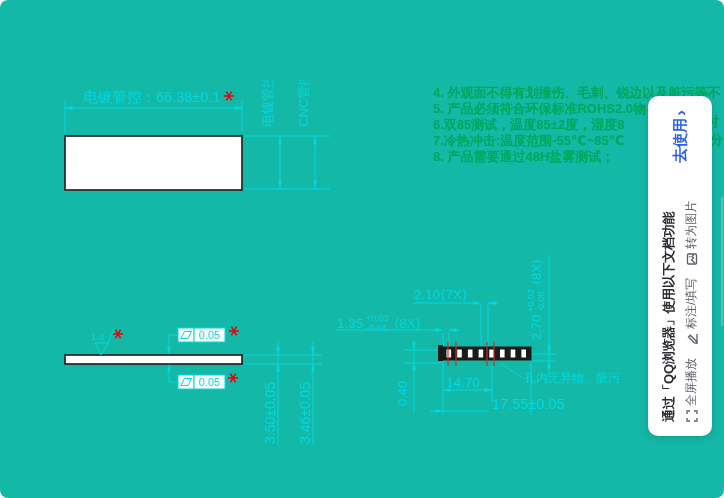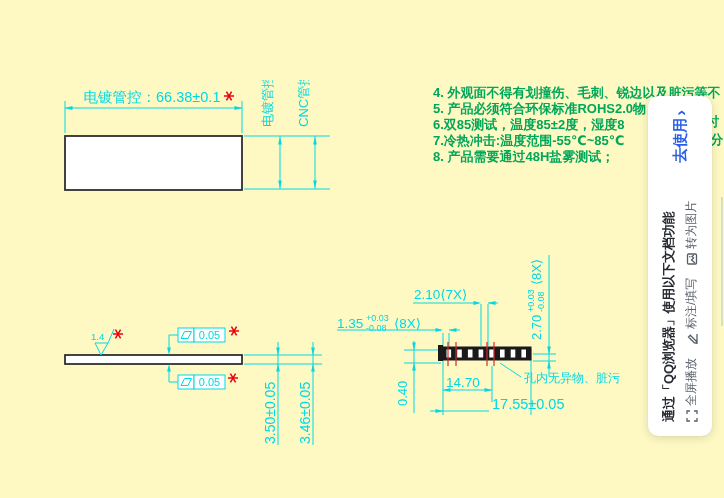--- a/index.html
+++ b/index.html
@@ -1,17 +1,17 @@
 <!DOCTYPE html>
 <html><head>
 <meta charset="utf-8">
 <style>
   html,body{margin:0;padding:0;background:#fff;}
-  #screen{position:relative;width:724px;height:498px;overflow:hidden;background:#fef9c3;
-          font-family:"Liberation Sans","DejaVu Sans",sans-serif;}
+  #screen{position:relative;width:724px;height:498px;overflow:hidden;background:#14b8a6;
+          font-family:"Liberation Sans","DejaVu Sans",sans-serif;border-radius:8px;}
   svg{position:absolute;left:0;top:0;}
   svg text{font-family:"Liberation Sans","DejaVu Sans",sans-serif;}
   .cad-cyan{fill:#00d9e4;}
   .note-green{fill:#00a65a;font-weight:600;}
   
   .panel{position:absolute;left:648px;top:96px;width:64px;height:340px;background:#ffffff;
          border-radius:10px;box-shadow:0 2px 10px rgba(0,0,0,.14),0 0 1px rgba(0,0,0,.12);z-index:5;}
   .panel-rot{position:absolute;left:0;top:340px;width:340px;height:64px;transform-origin:0 0;
              transform:rotate(-90deg);display:flex;align-items:center;padding:0 14px;box-sizing:border-box;gap:10px;}
   .panel-left{flex:1;display:flex;flex-direction:column;gap:5px;min-width:0;}

